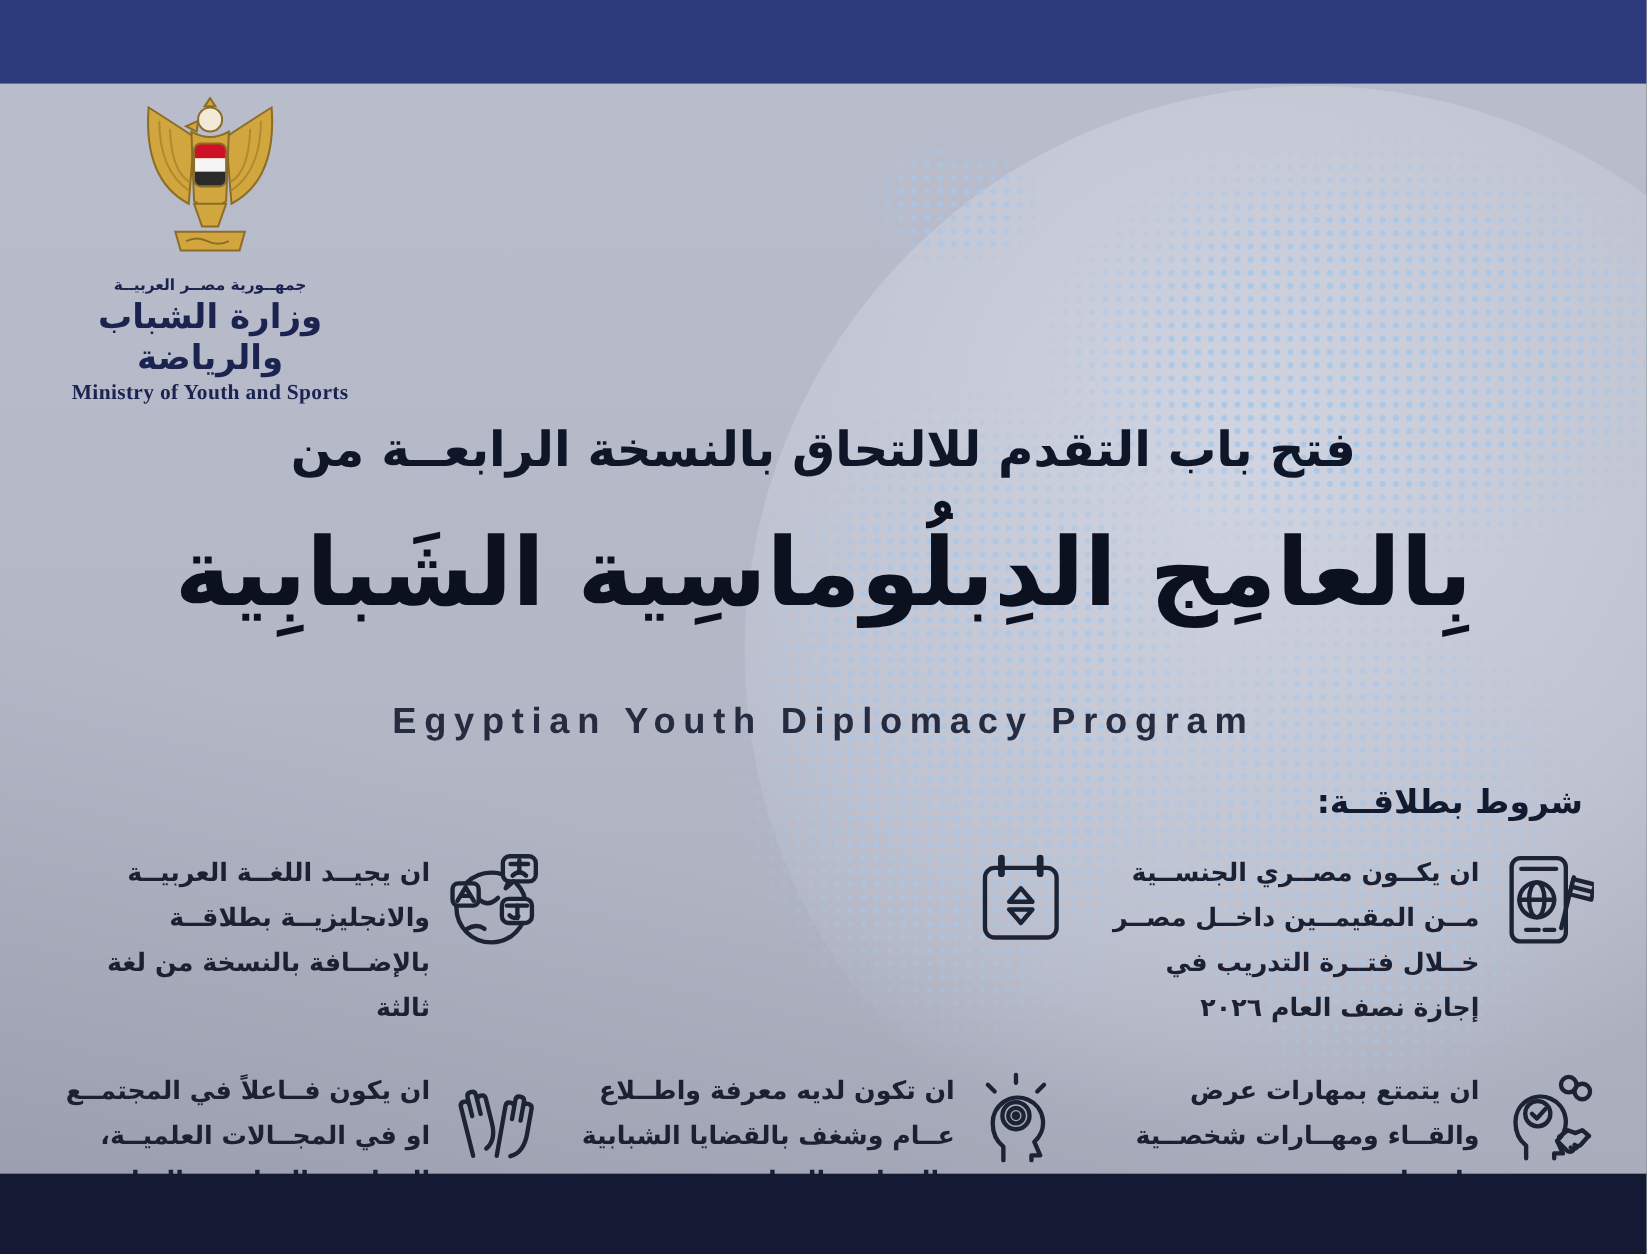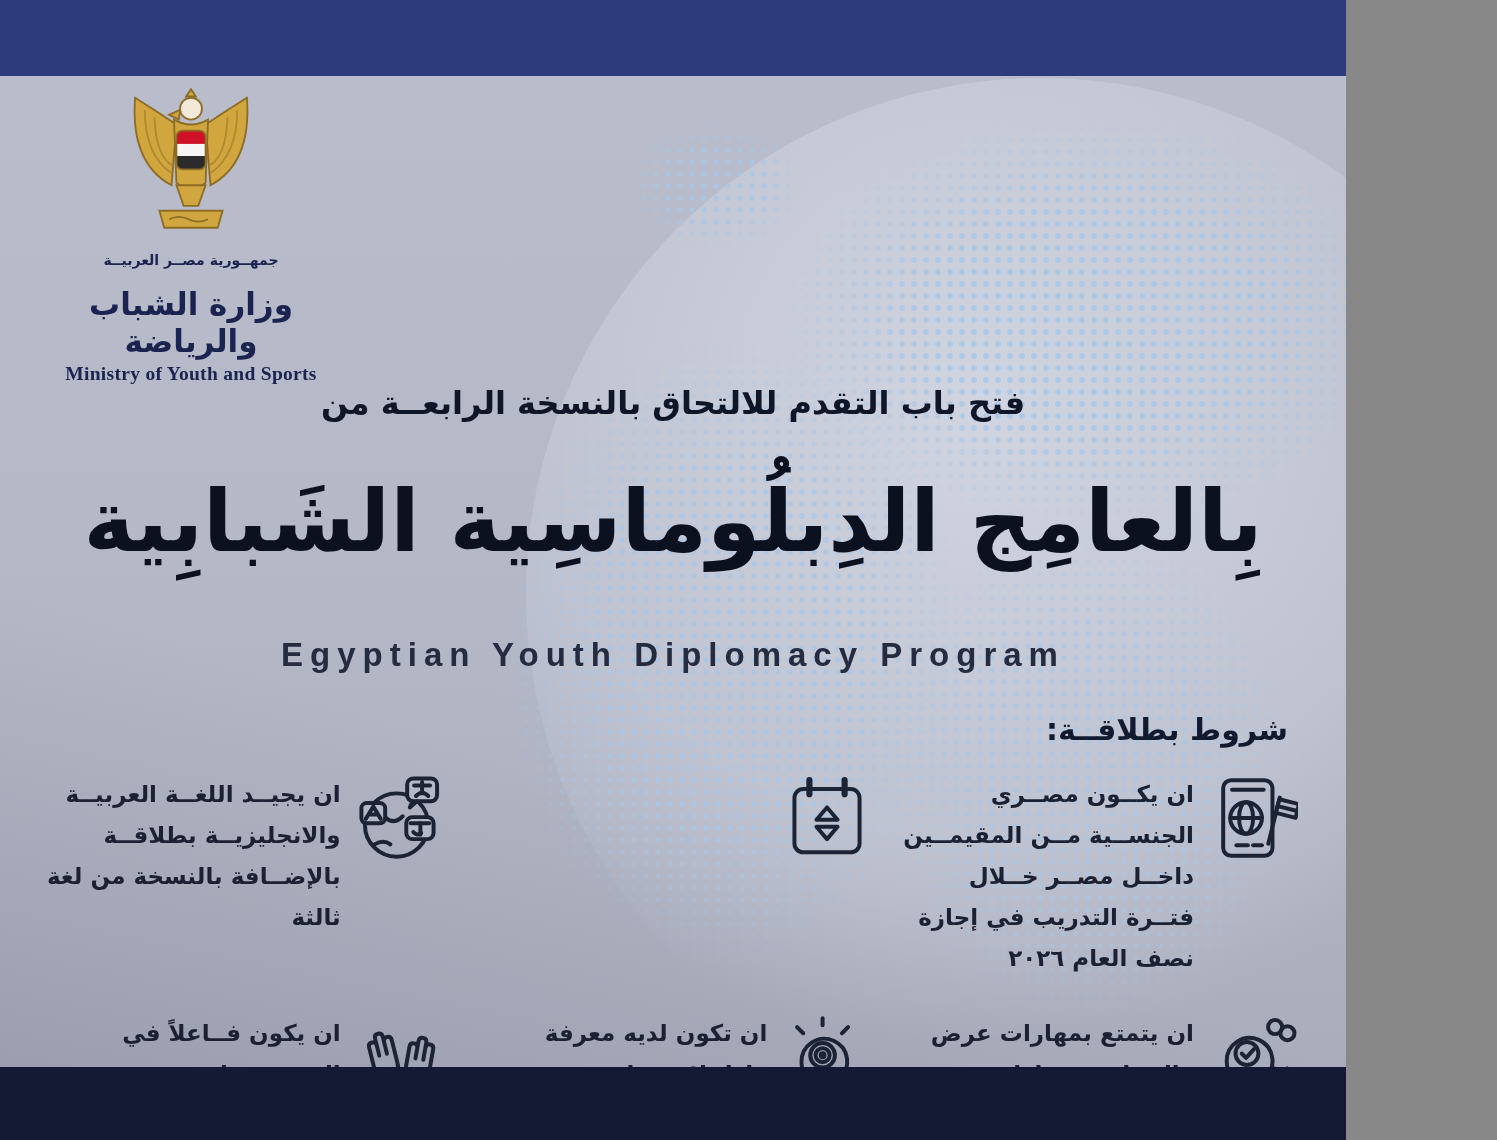--- a/index.html
+++ b/index.html
@@ -1,17 +1,17 @@
 <!DOCTYPE html>
 <html lang="ar"><head>
 <meta charset="utf-8">
 <style>
   html,body{margin:0;padding:0;background:#888;}
   .stage{
-    position:relative;width:1346px;height:1140px;overflow:hidden;
+    position:relative;width:1497px;height:1140px;overflow:hidden;
     background:linear-gradient(180deg,#babdcb 0%,#b4b7c6 55%,#a8abba 100%);
     font-family:"DejaVu Sans",sans-serif;
   }
   
   .top-bar{position:absolute;top:0;left:0;right:0;height:76px;background:#2d3a7c;}
   .bottom-bar{position:absolute;bottom:0;left:0;right:0;height:73px;background:#141a33;}
   
   .globe{position:absolute;right:-210px;top:78px;width:1030px;height:1030px;border-radius:50%;
     background:radial-gradient(circle at 44% 32%, rgba(210,214,226,.95) 0%, rgba(196,199,212,.75) 48%, rgba(186,189,202,0) 70%);}
   .dots{position:absolute;
@@ -22,33 +22,33 @@
   .dots-a{right:-70px;top:110px;width:640px;height:420px;border-radius:45% 55% 60% 40%/50% 45% 55% 50%;opacity:.95;}
   .dots-b{right:380px;top:330px;width:470px;height:640px;border-radius:50% 50% 45% 55%/45% 50% 50% 55%;opacity:.8;}
   .dots-c{right:40px;top:520px;width:440px;height:500px;border-radius:55% 45% 50% 50%/50%;opacity:.65;}
   .dots-d{right:540px;top:120px;width:180px;height:130px;border-radius:50%;opacity:.8;}
   .vignette{position:absolute;inset:0;pointer-events:none;
     background:linear-gradient(200deg, rgba(0,0,0,0) 65%, rgba(35,40,65,.12));}
   
   .logo{position:absolute;left:40px;top:88px;width:302px;text-align:center;color:#1b2350;}
   .logo .eagle{width:150px;height:158px;}
   .logo .country{font-size:14px;font-weight:700;letter-spacing:.5px;margin-top:2px;}
-  .logo .ministry-ar{font-size:31px;font-weight:700;line-height:1.2;margin-top:18px;}
+  .logo .ministry-ar{font-size:31px;font-weight:700;line-height:1.2;margin-top:2px;}
   .logo .ministry-en{font-family:"Liberation Serif",serif;font-size:19.5px;font-weight:700;margin-top:3px;letter-spacing:.3px;}
   
   .apply-wrap{position:absolute;top:182px;left:50%;transform:translateX(-50%);width:540px;text-align:center;}
   .apply-btn{direction:rtl;display:flex;align-items:center;justify-content:center;gap:16px;
     height:112px;border:4.5px solid #1d2a5c;border-radius:64px;background:#f5f6f8;cursor:pointer;
     box-shadow:0 2px 6px rgba(20,26,51,.25);}
   .apply-btn .tap{width:86px;height:86px;flex:none;}
   .apply-btn .lbl{font-size:56px;font-weight:700;color:#1d2a5c;padding-bottom:8px;}
   .apply-sub{margin-top:16px;font-size:23px;font-weight:700;color:#10182f;}
   
   .intro{position:absolute;top:384px;left:0;right:0;text-align:center;direction:rtl;
-    font-size:32px;font-weight:700;color:#0f1628;}
+    font-size:44px;font-weight:700;color:#0f1628;}
   .program-ar{position:absolute;top:446px;left:0;right:0;text-align:center;direction:rtl;
     font-size:86px;font-weight:700;color:#0c1120;line-height:1.75;}
   .program-en{position:absolute;top:636px;left:0;right:0;text-align:center;
     font-family:"Liberation Sans",sans-serif;font-size:33px;font-weight:700;letter-spacing:7px;color:#262c40;}
   
   .cond-title{position:absolute;top:712px;right:58px;direction:rtl;
     font-size:30px;font-weight:700;color:#121a30;}
   .grid{position:absolute;top:774px;left:46px;right:48px;direction:rtl;
     display:grid;grid-template-columns:1fr 1fr 1fr;column-gap:28px;row-gap:34px;}
   .item{display:flex;gap:16px;align-items:flex-start;}

